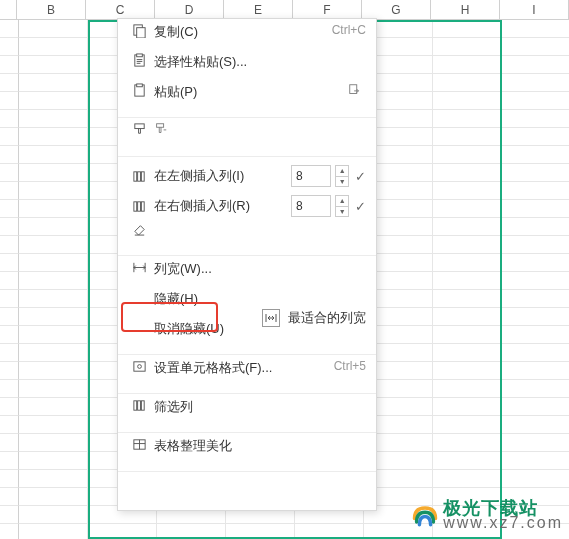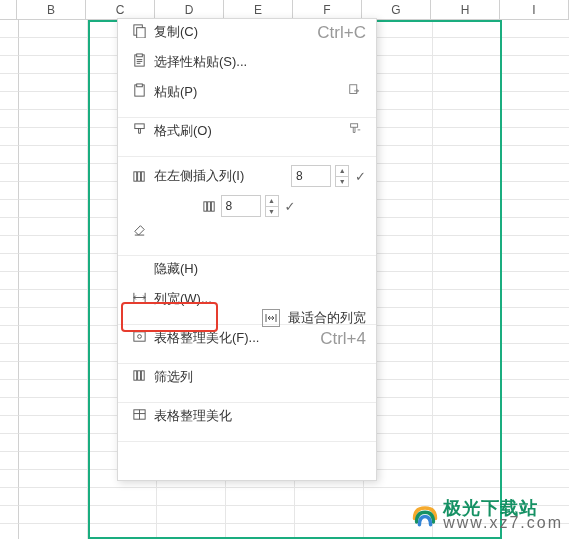--- a/index.html
+++ b/index.html
@@ -92,40 +92,39 @@
       color: #555;
     }
     .menu-label {
       flex: 1;
       color: #333;
       font-size: 13px;
       padding-left: 4px;
     }
     .menu-shortcut {
       color: #999;
-      font-size: 17px;
+      font-size: 12px;
     }
     .menu-right-icon {
       flex: 0 0 22px;
       display: flex;
       align-items: center;
       justify-content: center;
       color: #555;
     }
     .menu-sep {
       height: 1px;
       background: #ececec;
       margin: 4px 0;
     }
     .insert-row {
       display: flex;
       align-items: center;
       height: 30px;
       padding: 0 10px 0 10px;
-      justify-content: center;
     }
     .num-input {
       width: 40px;
       height: 22px;
       border: 1px solid #ccc;
       display: flex;
       align-items: center;
       padding: 0 4px;
       font-size: 12px;
       color: #333;
@@ -580,21 +579,20 @@
 
   <div class="menu-sep"></div>
 
   <div class="menu-item">
     <span class="menu-icon">
       <svg width="15" height="15" viewBox="0 0 16 16">
           <rect x="3" y="2" width="10" height="5" fill="none" stroke="#555"></rect>
           <path d="M7 7 v5 h2 v-5" fill="none" stroke="#555"></path>
         </svg>
     </span>
-    <span class="menu-label">格式刷(O)</span>
     <span class="menu-right-icon">
       <svg width="14" height="14" viewBox="0 0 16 16">
           <rect x="3" y="2" width="8" height="4" fill="none" stroke="#777"></rect>
           <path d="M6 6 v6 h2 v-6" fill="none" stroke="#777"></path>
           <path d="M11 9 h3" stroke="#777"></path>
         </svg>
     </span>
   </div>
 
   <div class="menu-sep"></div>
@@ -617,20 +615,21 @@
   </div>
 
   <div class="insert-row">
     <span class="menu-icon">
       <svg width="15" height="15" viewBox="0 0 16 16">
           <rect x="2" y="3" width="3" height="10" fill="none" stroke="#555"></rect>
           <rect x="6" y="3" width="3" height="10" fill="none" stroke="#555"></rect>
           <rect x="10" y="3" width="3" height="10" fill="none" stroke="#555"></rect>
         </svg>
     </span>
+    <span class="menu-label">在右侧插入列(R)</span>
     <div class="num-input">8</div>
     <div class="spin">
       <div class="spin-btn">▲</div>
       <div class="spin-btn">▼</div>
     </div>
     <span class="check">✓</span>
   </div>
 
 
   <div class="menu-item">
@@ -638,45 +637,49 @@
       <svg width="15" height="15" viewBox="0 0 16 16">
           <path d="M3 11 L9 5 L13 9 L7 15 Z" fill="none" stroke="#555"></path>
           <path d="M3 15 h10" stroke="#555"></path>
         </svg>
     </span>
   </div>
 
   <div class="menu-sep"></div>
 
   <div class="menu-item">
+    <span class="menu-icon">
+      <svg width="15" height="15" viewBox="0 0 16 16">
+          <path d="M2 3 v10 M14 3 v10 M2 8 h12 M4 6 L2 8 L4 10 M12 6 L14 8 L12 10" fill="none" stroke="#555"></path>
+        </svg>
+    </span>
+    <span class="menu-label">列宽(W)...</span>
+  </div>
+
+  <div class="menu-item">
     <span class="menu-icon"></span>
     <span class="menu-label">隐藏(H)</span>
   </div>
 
   <div class="menu-item">
-    <span class="menu-icon">
-      <svg width="15" height="15" viewBox="0 0 16 16">
-          <path d="M2 3 v10 M14 3 v10 M2 8 h12 M4 6 L2 8 L4 10 M12 6 L14 8 L12 10" fill="none" stroke="#555"></path>
-        </svg>
-    </span>
-    <span class="menu-label">列宽(W)...</span>
-  </div>
-
+    <span class="menu-icon"></span>
+    <span class="menu-label">取消隐藏(U)</span>
+  </div>
 
   <div class="menu-sep"></div>
 
   <div class="menu-item">
     <span class="menu-icon">
       <svg width="15" height="15" viewBox="0 0 16 16">
           <rect x="2" y="3" width="12" height="10" fill="none" stroke="#555"></rect>
           <circle cx="8" cy="8" r="2" fill="none" stroke="#555"></circle>
         </svg>
     </span>
-    <span class="menu-label">表格整理美化(F)...</span>
-    <span class="menu-shortcut">Ctrl+4</span>
+    <span class="menu-label">设置单元格格式(F)...</span>
+    <span class="menu-shortcut">Ctrl+5</span>
   </div>
 
   <div class="menu-sep"></div>
 
   <div class="menu-item">
     <span class="menu-icon">
       <svg width="15" height="15" viewBox="0 0 16 16">
           <rect x="2" y="3" width="3" height="10" fill="none" stroke="#555"></rect>
           <rect x="6" y="3" width="3" height="10" fill="none" stroke="#555"></rect>
           <rect x="10" y="3" width="3" height="10" fill="none" stroke="#555"></rect>

